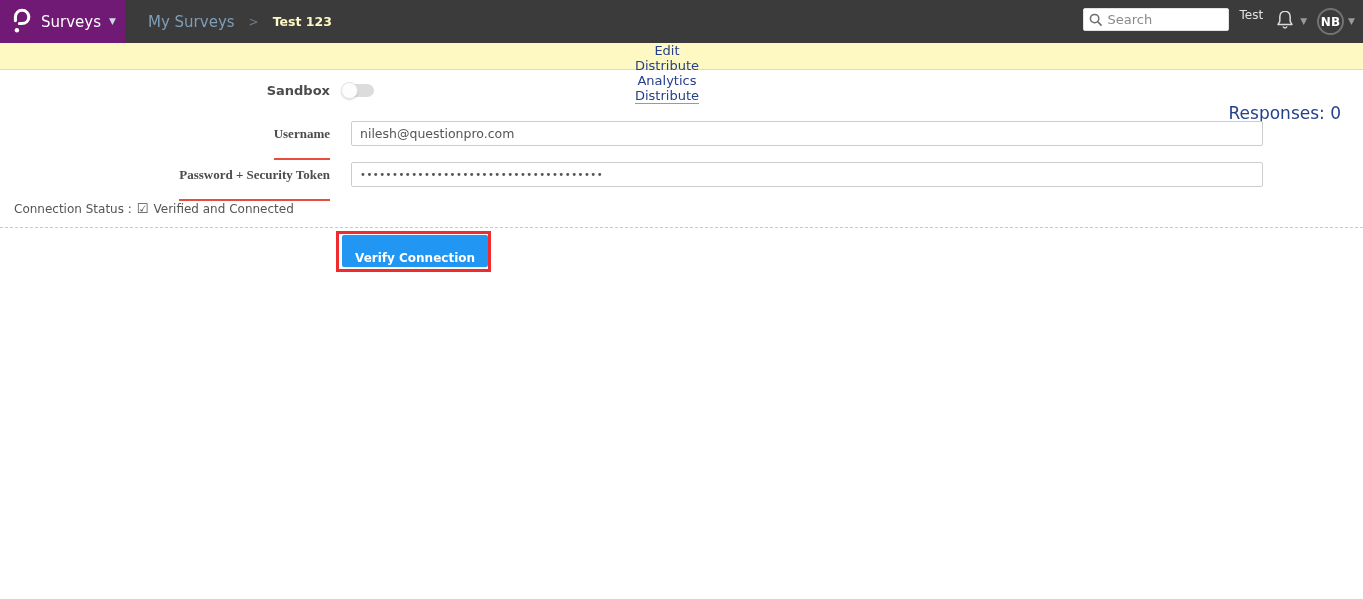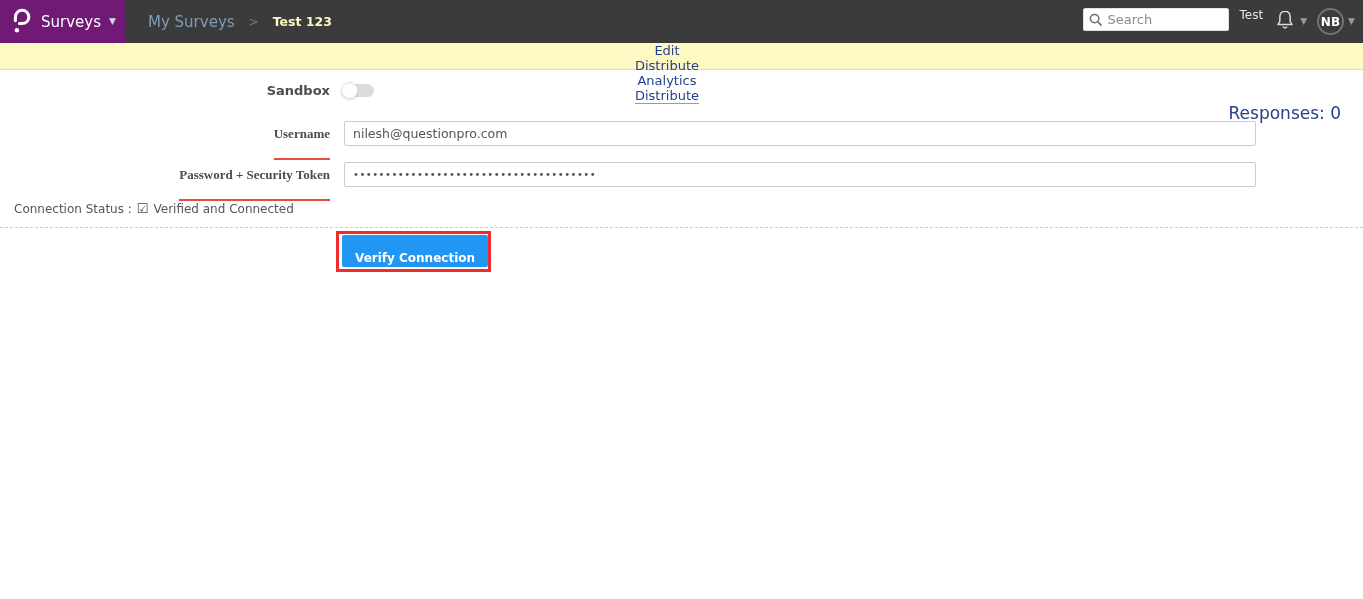--- a/index.html
+++ b/index.html
@@ -111,21 +111,21 @@
   .row-username { margin-bottom: 16px; }
   .form-label {
     width: 330px;
     flex: 0 0 330px;
     text-align: right;
     font-size: 13px;
     font-weight: bold;
     color: #4c4c4c;
   }
   .red-underline { border-bottom: 2px solid #e74c3c; padding-bottom: 17px; font-family: Liberation Serif, serif; }
-  .form-control { margin-left: 14px; }
+  .form-control { margin-left: 21px; }
 
   
   .toggle {
     position: relative;
     width: 31px; height: 13px;
     background: #dcdcdc;
     border-radius: 7px;
     margin-left: 13px;
     cursor: pointer;
   }

